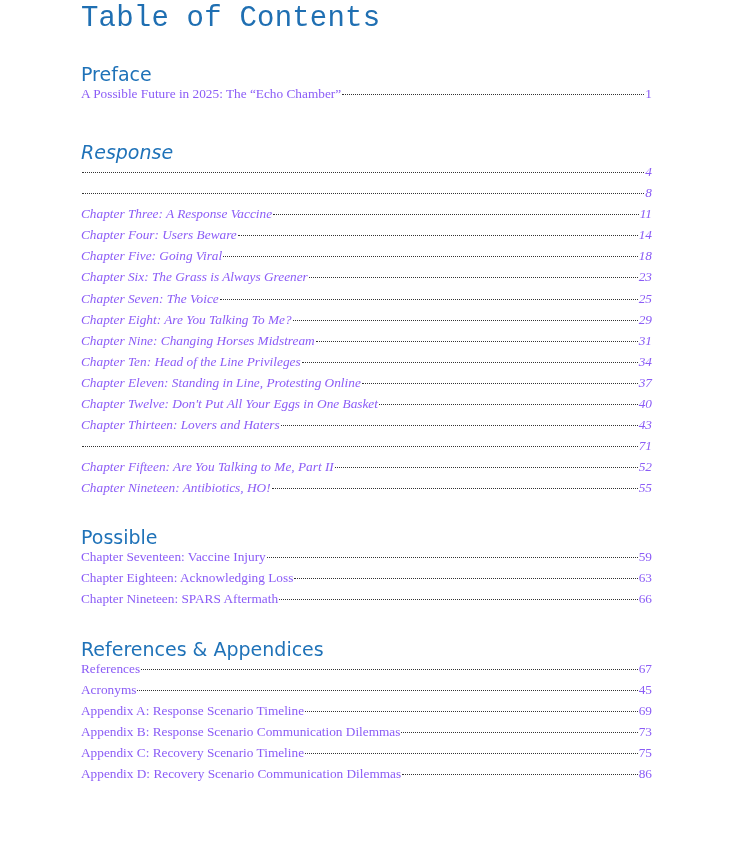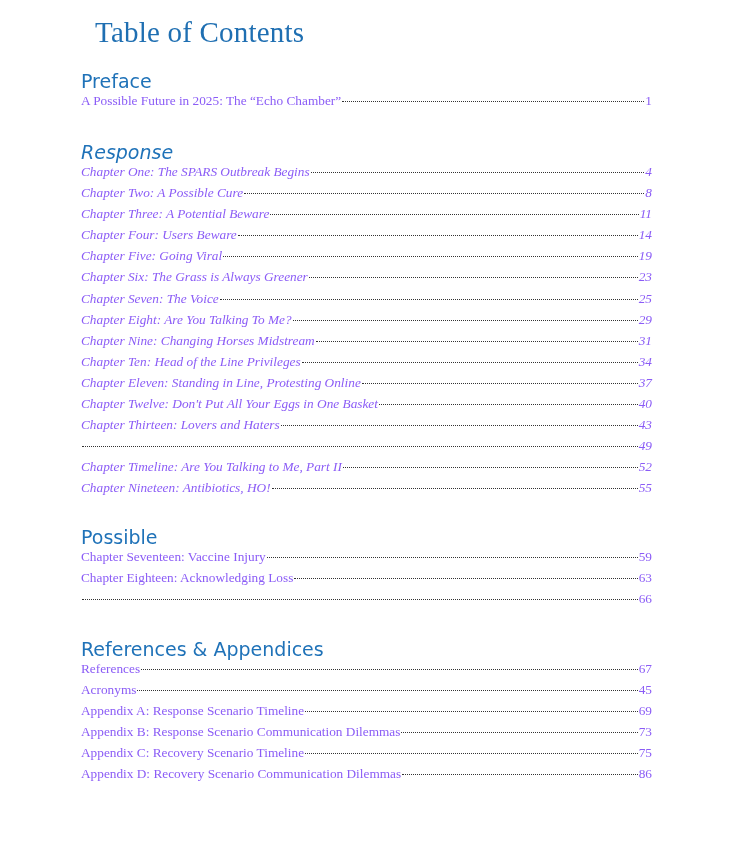--- a/index.html
+++ b/index.html
@@ -1,21 +1,21 @@
 <!DOCTYPE html>
 <html><head>
 <meta charset="utf-8">
 <style>
   html, body { margin:0; padding:0; background:#ffffff; }
   body { width:738px; height:854px; position:relative; overflow:hidden; }
   .page { position:absolute; left:0; top:0; width:738px; height:854px; }
   .title {
     position:absolute; left:81px; top:2px;
-    font-family:Liberation Serif, serif; font-weight:normal;
-    font-size:29px; color:#1f6fb2; letter-spacing:0.2px; margin:14px;
+    font-family:Liberation Mono, monospace; font-weight:normal;
+    font-size:29px; color:#1f6fb2; letter-spacing:0.2px; margin:0;
   }
   .section { position:absolute; left:81px; width:571px; }
   .section-heading {
     font-family:"DejaVu Sans", sans-serif; font-size:19px; color:#1f72b8;
     margin:0; height:24px; line-height:24px; font-weight:normal;
   }
   .entry {
     display:flex; align-items:baseline; height:21.1px;
     font-family:"Liberation Serif", serif; font-size:13.3px; color:#8b5cf6;
     white-space:nowrap; cursor:pointer;
@@ -27,58 +27,56 @@
     height:1px;
   }
   .entry .page-num { flex:none; text-align:right; }
 </style>
 </head>
 <body>
 
 <div class="page">
   <h1 class="title">Table of Contents</h1>
 
-  <div class="section" style="top:69px;">
+  <div class="section" style="top:62px;">
     <h2 class="section-heading">Preface</h2>
     <div class="entries">
         <div class="entry">
           <span class="label">A Possible Future in 2025: The “Echo Chamber”</span>
           <span class="leader"></span>
           <span class="page-num">1</span>
         </div>
       </div>
   </div>
 
   <div class="section" style="top:140px;font-style:italic;">
     <h2 class="section-heading">Response</h2>
     <div class="entries">
         <div class="entry">
-          <span class="label">Chapter One: The SPARS Outbreak Begins</span>
           <span class="leader"></span>
           <span class="page-num">4</span>
         </div>
         <div class="entry">
-          <span class="label">Chapter Two: A Possible Cure</span>
           <span class="leader"></span>
           <span class="page-num">8</span>
         </div>
         <div class="entry">
-          <span class="label">Chapter Three: A Potential Beware</span>
+          <span class="label">Chapter Three: A Response Vaccine</span>
           <span class="leader"></span>
           <span class="page-num">11</span>
         </div>
         <div class="entry">
           <span class="label">Chapter Four: Users Beware</span>
           <span class="leader"></span>
           <span class="page-num">14</span>
         </div>
         <div class="entry">
           <span class="label">Chapter Five: Going Viral</span>
           <span class="leader"></span>
-          <span class="page-num">19</span>
+          <span class="page-num">18</span>
         </div>
         <div class="entry">
           <span class="label">Chapter Six: The Grass is Always Greener</span>
           <span class="leader"></span>
           <span class="page-num">23</span>
         </div>
         <div class="entry">
           <span class="label">Chapter Seven: The Voice</span>
           <span class="leader"></span>
           <span class="page-num">25</span>
@@ -108,24 +106,24 @@
           <span class="leader"></span>
           <span class="page-num">40</span>
         </div>
         <div class="entry">
           <span class="label">Chapter Thirteen: Lovers and Haters</span>
           <span class="leader"></span>
           <span class="page-num">43</span>
         </div>
         <div class="entry">
           <span class="leader"></span>
-          <span class="page-num">49</span>
+          <span class="page-num">71</span>
         </div>
         <div class="entry">
-          <span class="label">Chapter Timeline: Are You Talking to Me, Part II</span>
+          <span class="label">Chapter Fifteen: Are You Talking to Me, Part II</span>
           <span class="leader"></span>
           <span class="page-num">52</span>
         </div>
         <div class="entry">
           <span class="label">Chapter Nineteen: Antibiotics, HO!</span>
           <span class="leader"></span>
           <span class="page-num">55</span>
         </div>
       </div>
   </div>
@@ -137,20 +135,21 @@
           <span class="label">Chapter Seventeen: Vaccine Injury</span>
           <span class="leader"></span>
           <span class="page-num">59</span>
         </div>
         <div class="entry">
           <span class="label">Chapter Eighteen: Acknowledging Loss</span>
           <span class="leader"></span>
           <span class="page-num">63</span>
         </div>
         <div class="entry">
+          <span class="label">Chapter Nineteen: SPARS Aftermath</span>
           <span class="leader"></span>
           <span class="page-num">66</span>
         </div>
       </div>
   </div>
 
   <div class="section" style="top:637px;">
     <h2 class="section-heading">References &amp; Appendices</h2>
     <div class="entries">
         <div class="entry">

